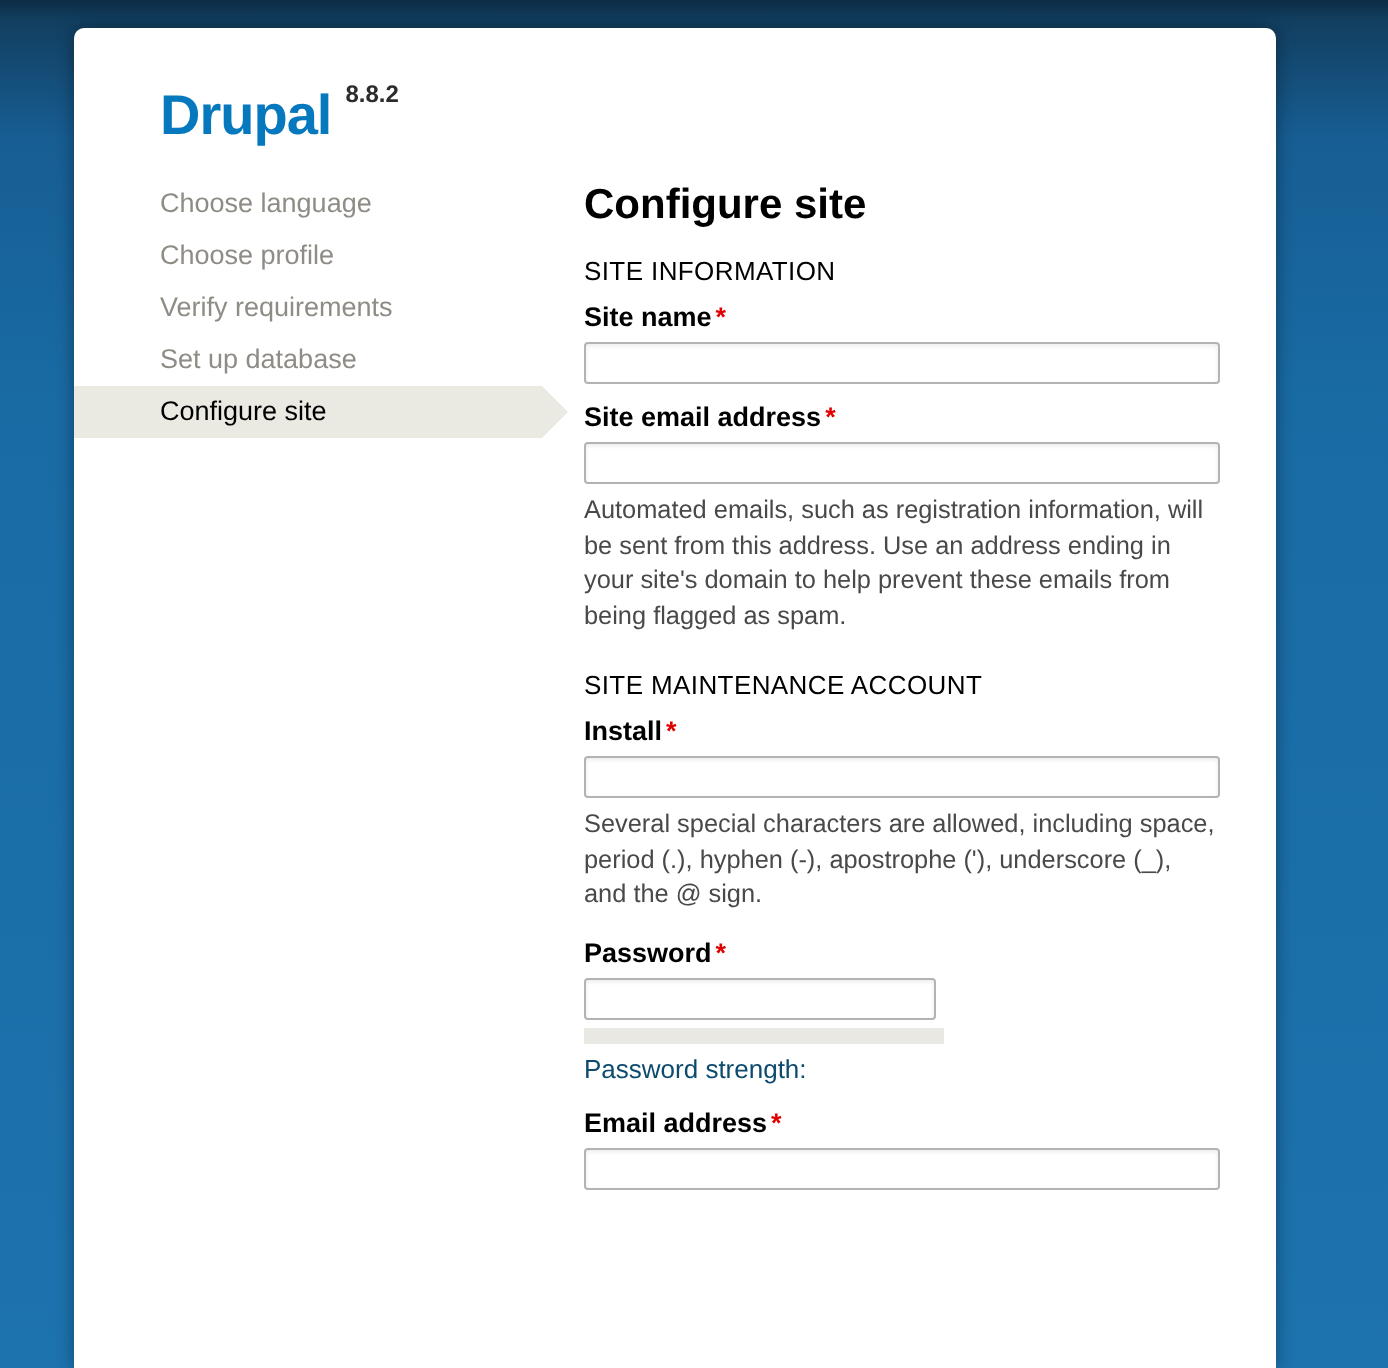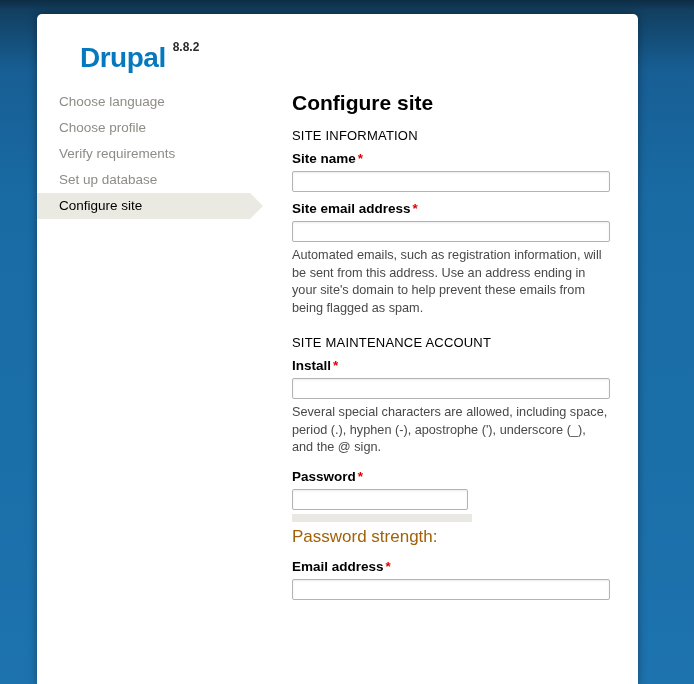--- a/index.html
+++ b/index.html
@@ -16,21 +16,21 @@
   
   .logo{position:absolute;left:43px;top:28px;white-space:nowrap;}
   .brand{font-size:28px;font-weight:bold;color:#0678be;letter-spacing:-0.5px;}
   .version{font-size:12px;font-weight:bold;color:#2c2c2c;position:relative;top:-10px;margin-left:7px;}
   
   .steps{
     list-style:none;margin:0;padding:0;
     position:absolute;left:0;top:75px;width:255px;
   }
   .step{
-    height:26px;line-height:26px;padding-left:22px;
+    height:26px;line-height:26px;padding-left:43px;
     font-size:13.5px;color:#8e8c85;position:relative;
   }
   .step.active{
     color:#000;background:#ebeae2;width:191px; 
   }
   .step.active::after{
     content:"";position:absolute;left:100%;top:0;width:0;height:0;
     border-top:13px solid transparent;border-bottom:13px solid transparent;
     border-left:13px solid #ebeae2;
   }
@@ -46,21 +46,21 @@
   .req{color:#e00000;font-weight:bold;padding-left:2px;}
   input.text{
     box-sizing:border-box;height:21px;border:1px solid #b3b3b3;border-radius:2px;
     background:#fff;box-shadow:inset 0 1px 2px rgba(0,0,0,.08);
     font-size:13px;padding:1px 6px;display:block;outline:none;
   }
   input.text.full{width:318px;}
   input.text.narrow{width:176px;}
   .description{font-size:12.7px;line-height:17.5px;color:#494949;margin-top:5px;}
   .strength-bar{width:180px;height:8px;background:#eae8e2;margin-top:4px;}
-  .meta-text{font-size:17px;color:#a16207;margin-top:5px;}
+  .meta-text{font-size:13px;color:#0c4a6e;margin-top:5px;}
   .confirm-gap{margin-top:13px;}
   .email-gap{margin-top:13px;}
 </style>
 </head>
 <body>
 
 <div class="card">
 
   <div class="logo">
     <span class="brand">Drupal</span><sup class="version">8.8.2</sup>

